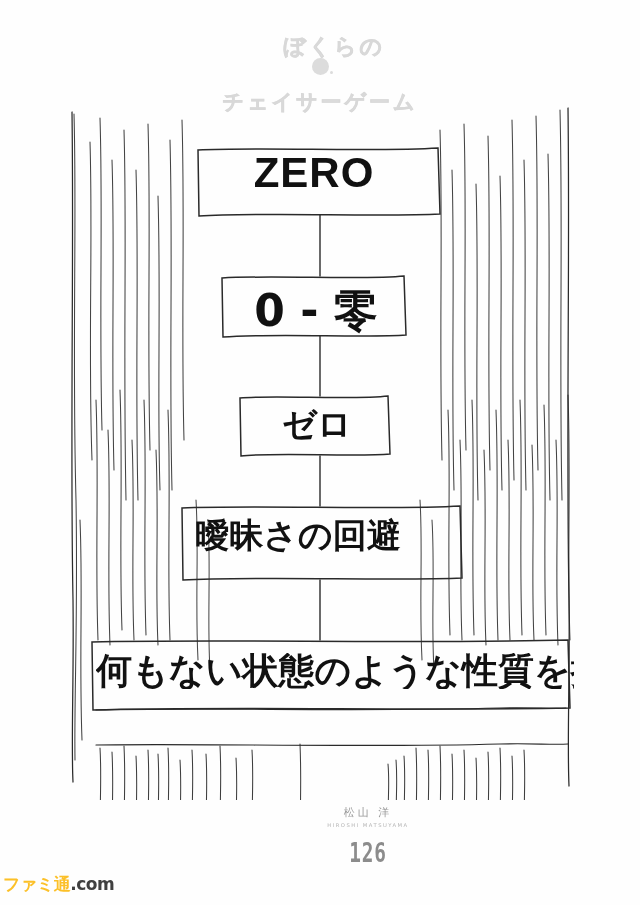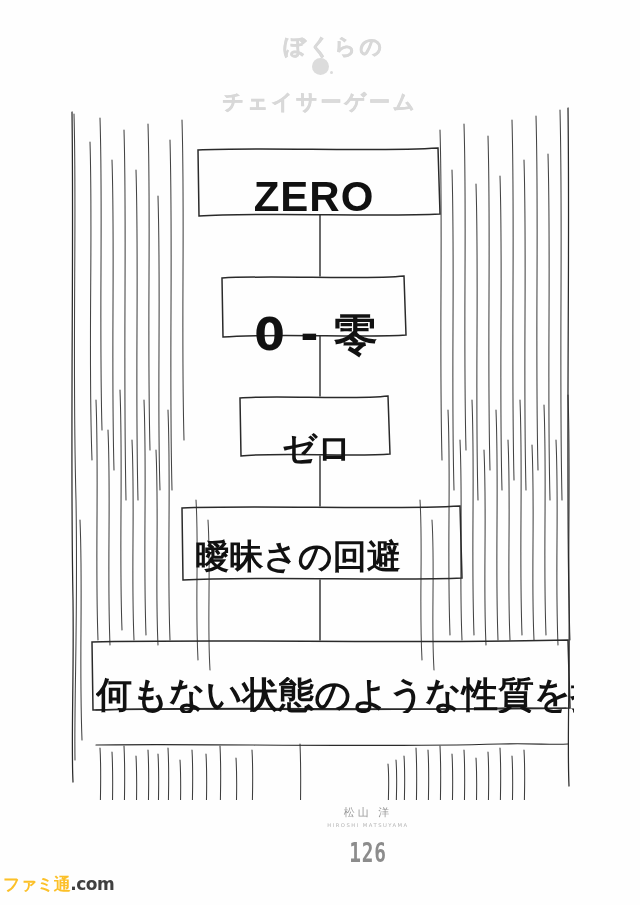--- a/index.html
+++ b/index.html
@@ -70,27 +70,26 @@
 
   
   .box-text {
     position: absolute;
     color: #111111;
     font-weight: 700;
     white-space: nowrap;
     text-align: center;
     line-height: 1;
     pointer-events: none;
-    margin-top: 24px;
   }
   .t-zero   { left: 200px; top: 152px; width: 228px; font-size: 42px;
               font-family: "Liberation Sans", sans-serif; letter-spacing: 1px; }
   .t-rei    { left: 224px; top: 289px; width: 184px; font-size: 44px; }
   .t-kata   { left: 241px; top: 407px; width: 152px; font-size: 34px; }
-  .t-aimai  { left: 184px; top: 518px; width: 228px; font-size: 34px; font-family: Liberation Mono, monospace; }
+  .t-aimai  { left: 184px; top: 518px; width: 228px; font-size: 34px; }
   .t-nani   { left: 96px;  top: 653px; width: 478px; font-size: 36px;
               text-align: left; overflow: hidden; }
 
   
   #footer {
     position: absolute;
     left: 0;
     top: 806px;
     width: 640px;
     text-align: center;

